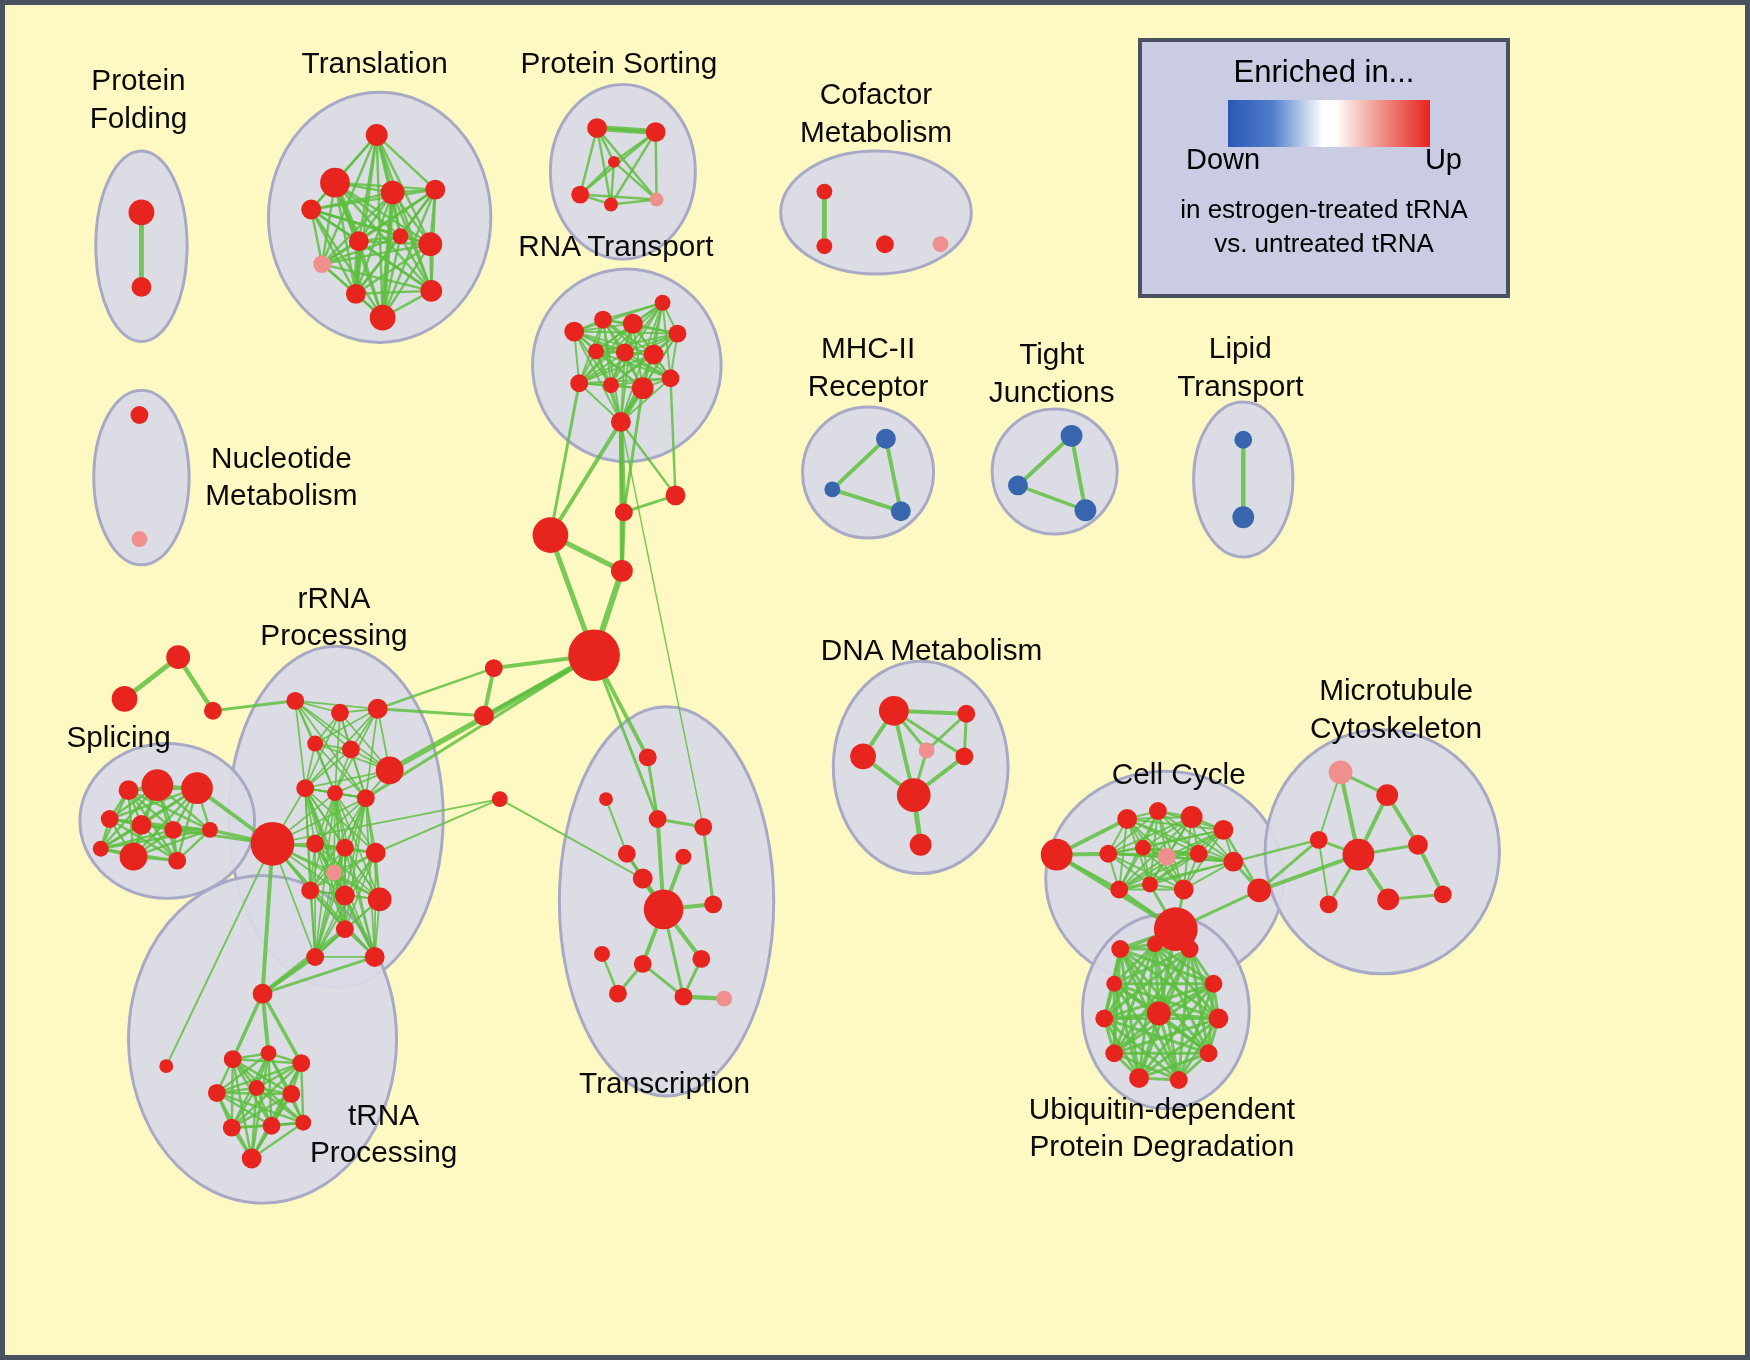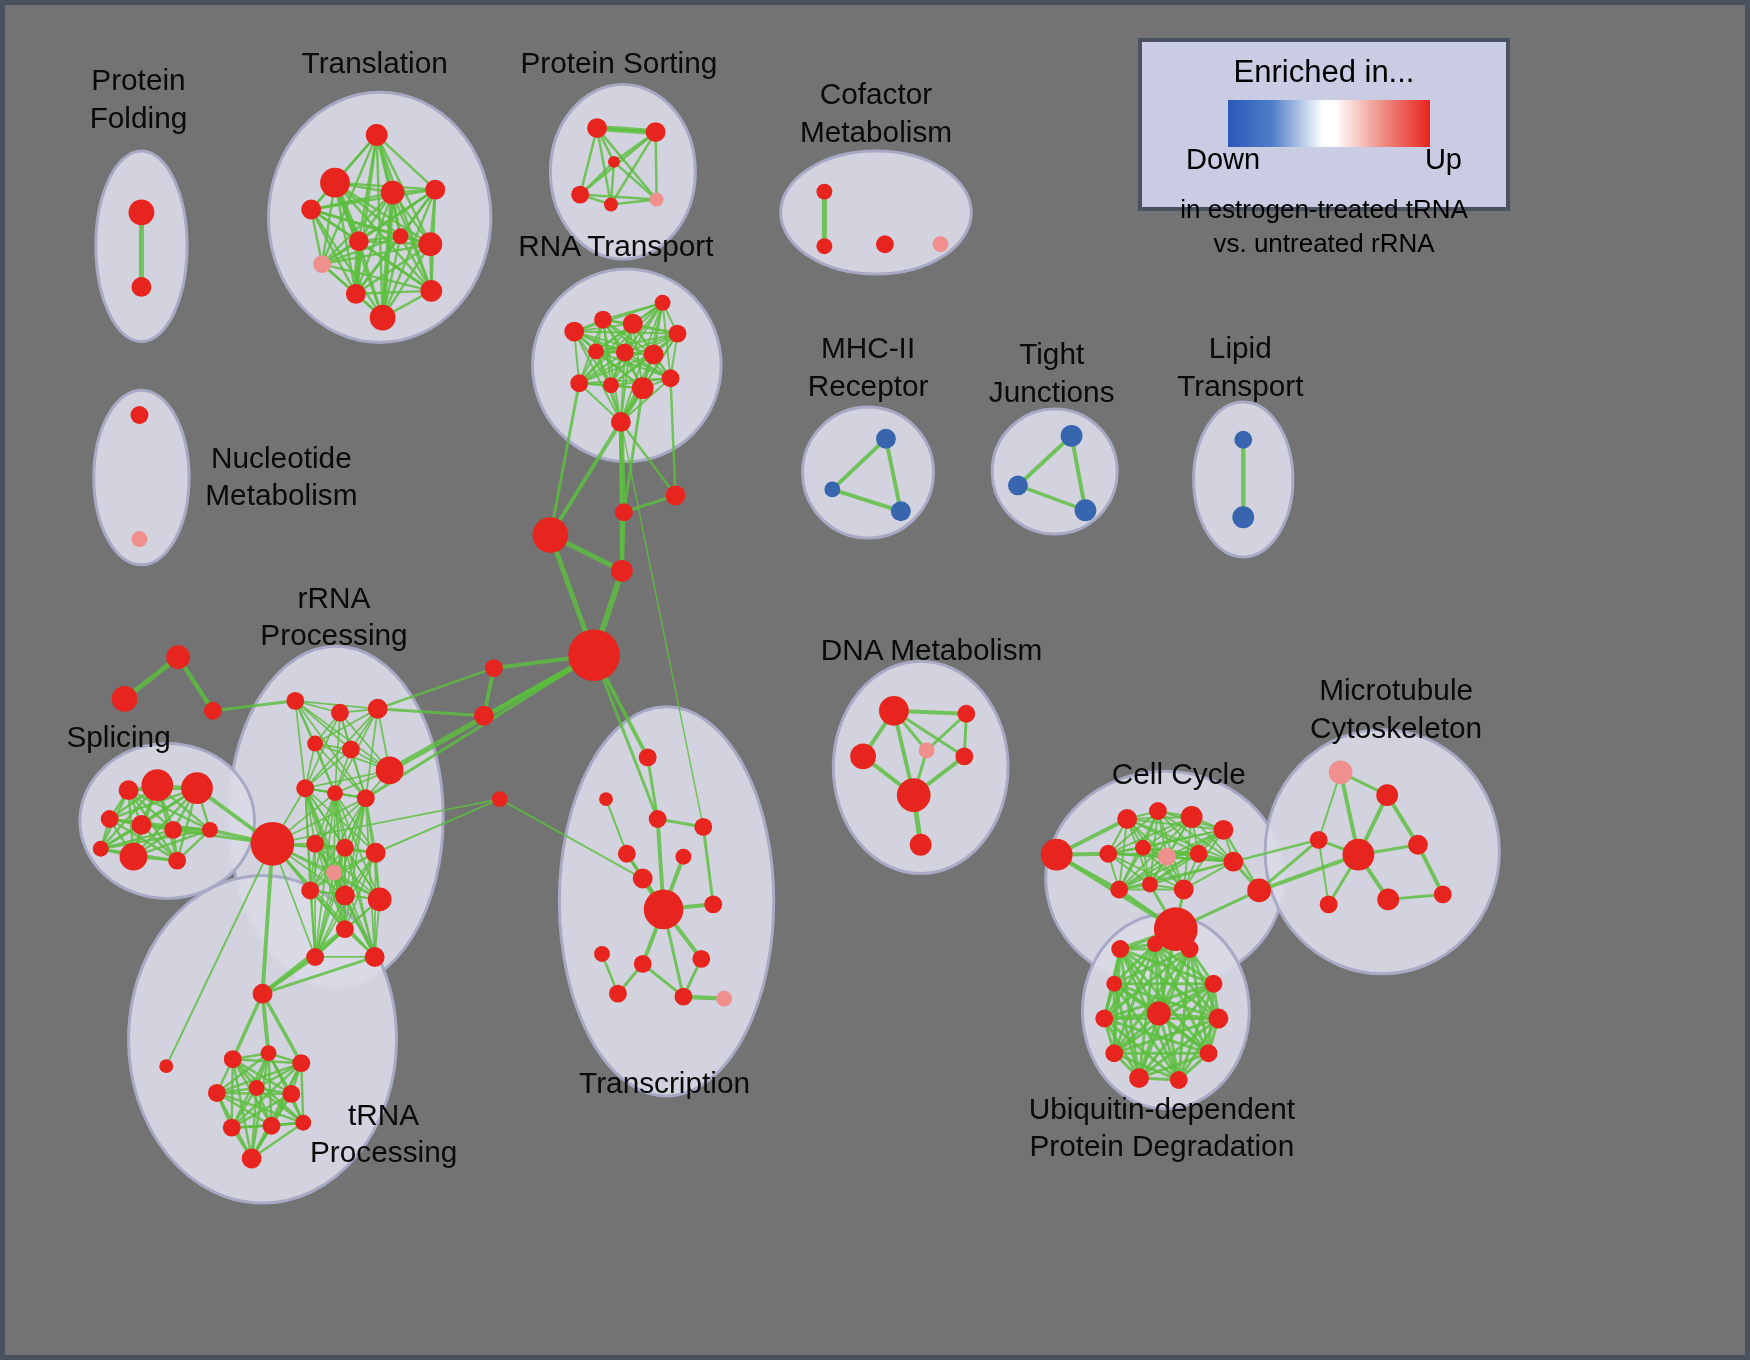--- a/index.html
+++ b/index.html
@@ -1,33 +1,33 @@
 <!DOCTYPE html>
 <html><head>
 <meta charset="utf-8">
 <style>
   html,body{margin:0;padding:0;background:#ffffff;}
   body{font-family:"Liberation Sans",sans-serif;}
   .frame{
     position:relative;
     width:1750px;height:1360px;
     box-sizing:border-box;
-    background:#737373;
+    background:#fef9c3;
     border:5px solid #4a5260;
     overflow:hidden;
   }
   #network-svg{position:absolute;left:0;top:0;width:100%;height:100%;}
   #network-svg text.cluster-label{
     font-family:"Liberation Sans",sans-serif;
     font-size:30px;fill:#0a0a0a;text-anchor:middle;
   }
   .cluster-ellipse{fill:#d9dae6;fill-opacity:.93;stroke:#a7a9c5;stroke-width:3;}
   .net-edge{stroke:#5cbe3d;stroke-opacity:.82;stroke-linecap:round;}
   .legend{
-    position:absolute;left:1133px;top:33px;width:372px;height:173px;
+    position:absolute;left:1133px;top:33px;width:372px;height:260px;
     box-sizing:border-box;border:4px solid #4a5260;background:#c9cce2;
     text-align:center;
   }
   .legend-title{position:absolute;left:0;right:0;top:12px;font-size:31px;color:#000;}
   .legend-gradient{
     position:absolute;left:86px;top:58px;width:202px;height:47px;
     background:linear-gradient(90deg,#2b57b7 0%,#4f7ec9 22%,#ffffff 47%,#ffffff 53%,#ef9a92 74%,#e8231d 100%);
   }
   .legend-ends{
     position:absolute;left:44px;right:44px;top:101px;
@@ -872,15 +872,15 @@
     </svg>
 
   <div class="legend">
     <div class="legend-title">Enriched in...</div>
     <div class="legend-gradient"></div>
     <div class="legend-ends">
       <span>Down</span>
       <span>Up</span>
     </div>
     <div class="legend-line1">in estrogen-treated tRNA</div>
-    <div class="legend-line2">vs. untreated rRNA</div>
+    <div class="legend-line2">vs. untreated tRNA</div>
   </div>
 </div>
 
 </body></html>

